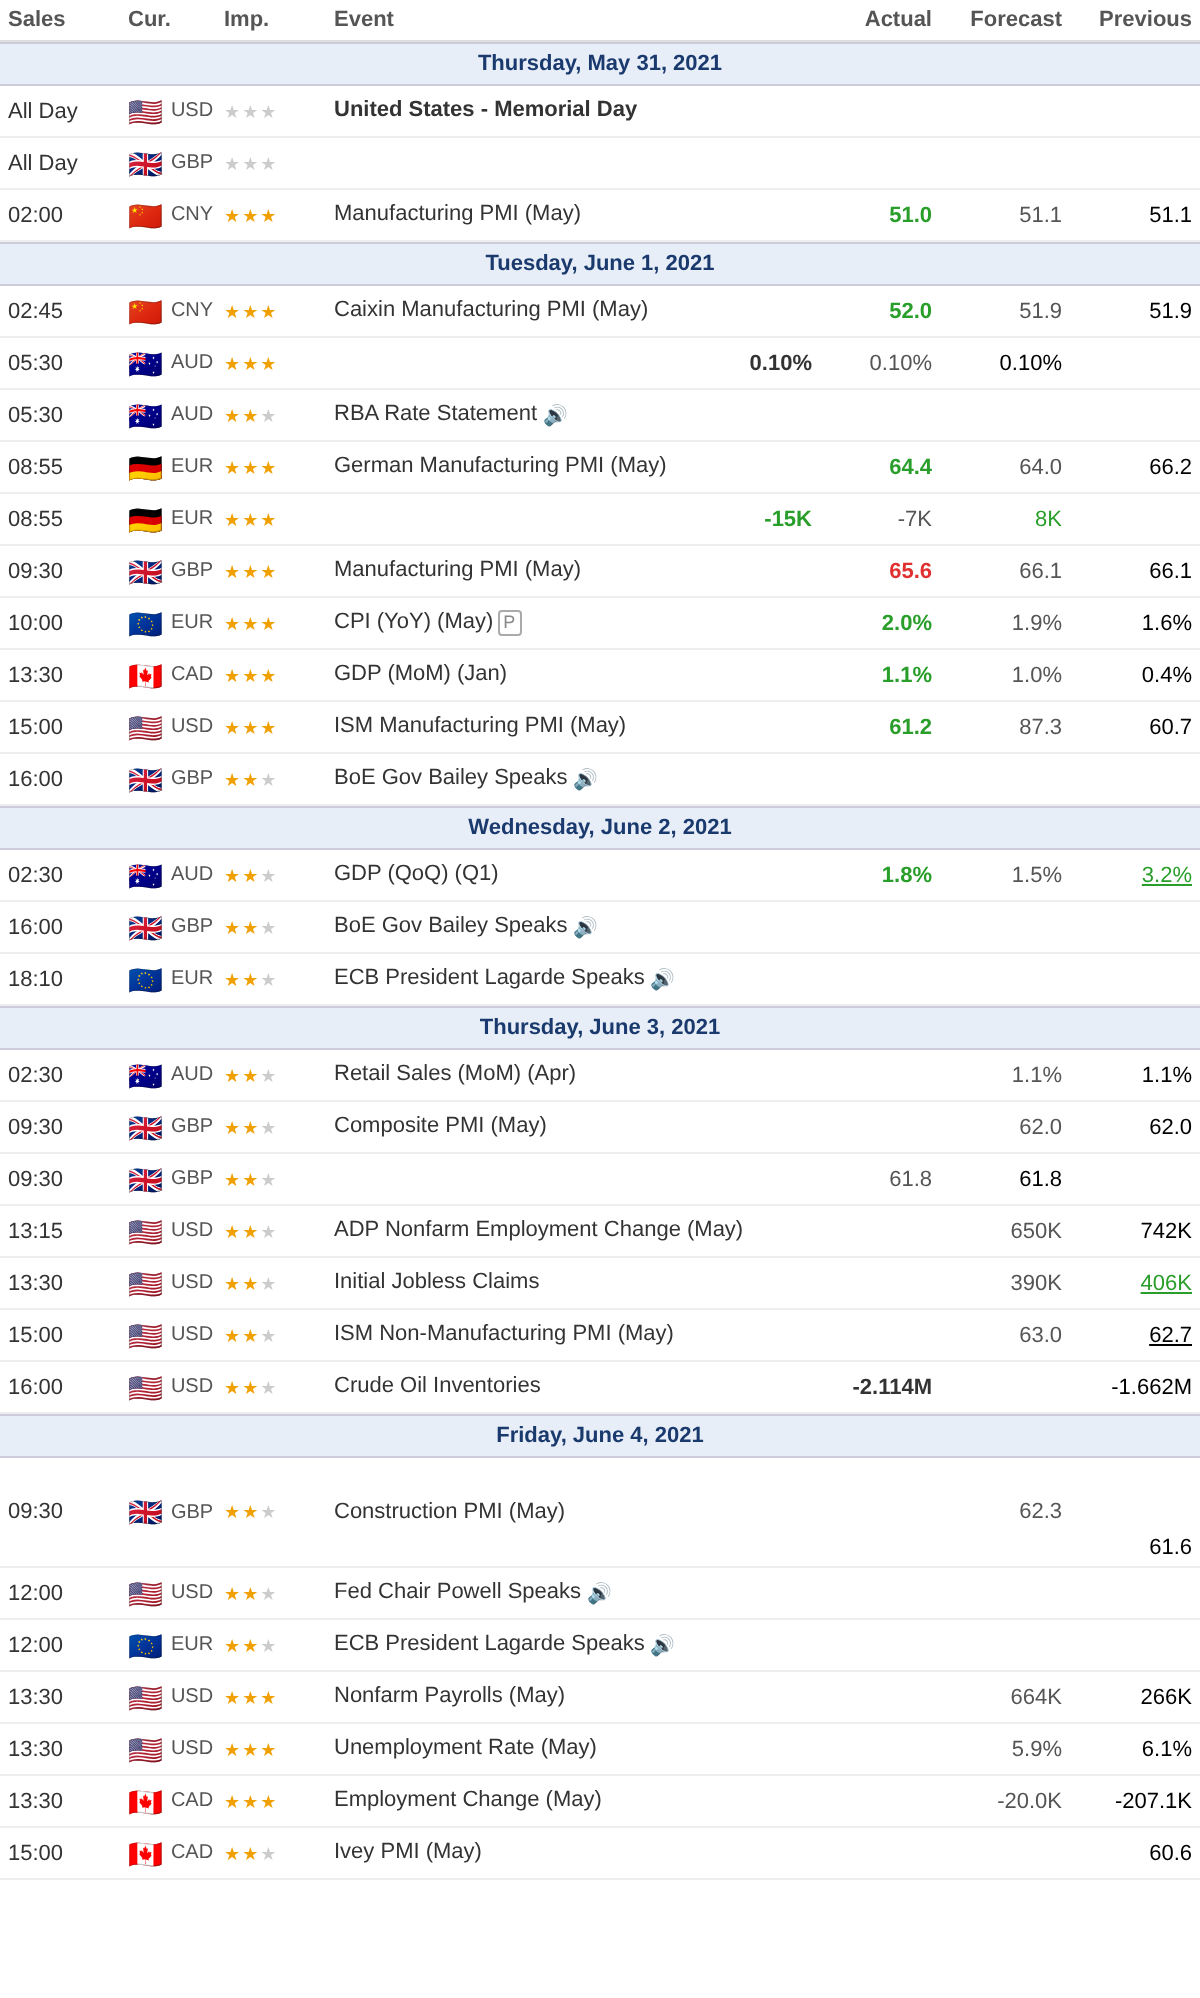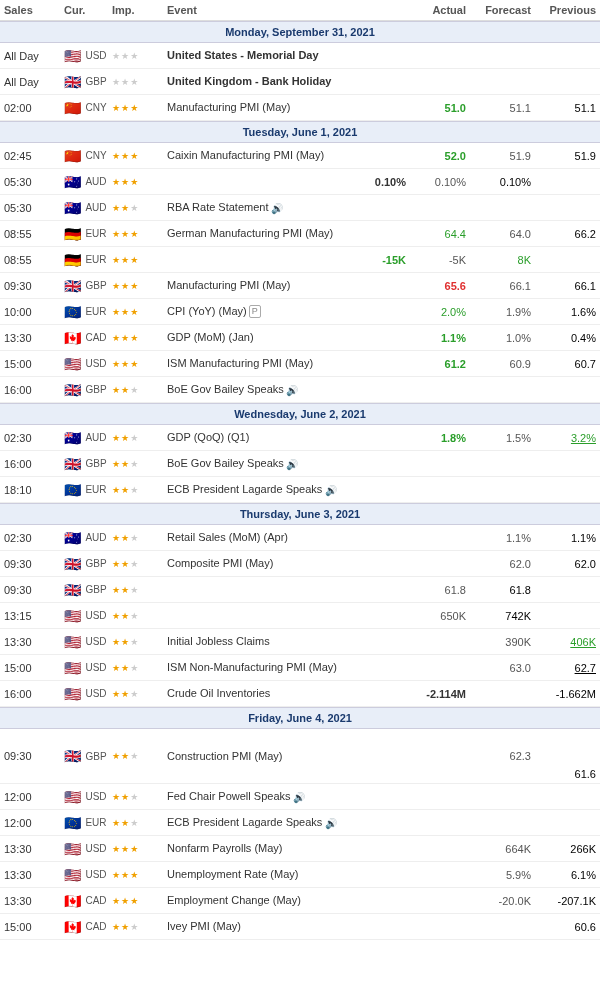--- a/index.html
+++ b/index.html
@@ -90,21 +90,21 @@
     <div class="cell col-header col-time">Sales</div>
     <div class="cell col-header col-cur">Cur.</div>
     <div class="cell col-header col-imp">Imp.</div>
     <div class="cell col-header col-event">Event</div>
     <div class="cell col-header col-actual" style="justify-content:flex-end">Actual</div>
     <div class="cell col-header col-forecast" style="justify-content:flex-end">Forecast</div>
     <div class="cell col-header col-previous" style="justify-content:flex-end">Previous</div>
   </div>
 
   <div id="calendar-body">
-      <div class="day-separator">Monday, September 31, 2021</div>
+      <div class="day-separator">Thursday, May 31, 2021</div>
       <div class="data-row">
         <div class="cell cell-time">All Day</div>
         <div class="cell cell-cur">
       <span class="flag">🇺🇸</span>
       <span style="margin-left:2px;font-size:10px;color:#555">USD</span>
     </div>
         <div class="cell cell-imp">
           <div class="imp-stars">
             <span class="star-empty">★</span>
             <span class="star-empty">★</span>
@@ -122,21 +122,20 @@
       <span class="flag">🇬🇧</span>
       <span style="margin-left:2px;font-size:10px;color:#555">GBP</span>
     </div>
         <div class="cell cell-imp">
           <div class="imp-stars">
             <span class="star-empty">★</span>
             <span class="star-empty">★</span>
             <span class="star-empty">★</span>
           </div>
         </div>
-        <div class="cell cell-event" style="font-weight:bold">United Kingdom - Bank Holiday</div>
         <div class="cell cell-actual" style="justify-content:flex-end;"></div>
         <div class="cell cell-forecast" style="justify-content:flex-end;color:#555"></div>
         <div class="cell cell-previous" style="justify-content:flex-end;"></div>
       </div>
       <div class="data-row">
         <div class="cell cell-time">02:00</div>
         <div class="cell cell-cur">
       <span class="flag">🇨🇳</span>
       <span style="margin-left:2px;font-size:10px;color:#555">CNY</span>
     </div>
@@ -213,39 +212,39 @@
       <span style="margin-left:2px;font-size:10px;color:#555">EUR</span>
     </div>
         <div class="cell cell-imp">
           <div class="imp-stars">
             <span class="star">★</span>
             <span class="star">★</span>
             <span class="star">★</span>
           </div>
         </div>
         <div class="cell cell-event" style="">German Manufacturing PMI (May)</div>
-        <div class="cell cell-actual" style="justify-content:flex-end;color:#2a9e2a;font-weight:normal">64.4</div>
+        <div class="cell cell-actual" style="justify-content:flex-end;color:#2a9e2a;font-weight:bold">64.4</div>
         <div class="cell cell-forecast" style="justify-content:flex-end;color:#555">64.0</div>
         <div class="cell cell-previous" style="justify-content:flex-end;">66.2</div>
       </div>
       <div class="data-row">
         <div class="cell cell-time">08:55</div>
         <div class="cell cell-cur">
       <span class="flag">🇩🇪</span>
       <span style="margin-left:2px;font-size:10px;color:#555">EUR</span>
     </div>
         <div class="cell cell-imp">
           <div class="imp-stars">
             <span class="star">★</span>
             <span class="star">★</span>
             <span class="star">★</span>
           </div>
         </div>
         <div class="cell cell-actual" style="justify-content:flex-end;color:#2a9e2a;font-weight:bold">-15K</div>
-        <div class="cell cell-forecast" style="justify-content:flex-end;color:#555">-5K</div>
+        <div class="cell cell-forecast" style="justify-content:flex-end;color:#555">-7K</div>
         <div class="cell cell-previous" style="justify-content:flex-end;color:#2a9e2a">8K</div>
       </div>
       <div class="data-row">
         <div class="cell cell-time">09:30</div>
         <div class="cell cell-cur">
       <span class="flag">🇬🇧</span>
       <span style="margin-left:2px;font-size:10px;color:#555">GBP</span>
     </div>
         <div class="cell cell-imp">
           <div class="imp-stars">
@@ -266,21 +265,21 @@
       <span style="margin-left:2px;font-size:10px;color:#555">EUR</span>
     </div>
         <div class="cell cell-imp">
           <div class="imp-stars">
             <span class="star">★</span>
             <span class="star">★</span>
             <span class="star">★</span>
           </div>
         </div>
         <div class="cell cell-event" style="">CPI (YoY) (May) <span class="prelim-icon">P</span></div>
-        <div class="cell cell-actual" style="justify-content:flex-end;color:#2a9e2a;font-weight:normal">2.0%</div>
+        <div class="cell cell-actual" style="justify-content:flex-end;color:#2a9e2a;font-weight:bold">2.0%</div>
         <div class="cell cell-forecast" style="justify-content:flex-end;color:#555">1.9%</div>
         <div class="cell cell-previous" style="justify-content:flex-end;">1.6%</div>
       </div>
       <div class="data-row">
         <div class="cell cell-time">13:30</div>
         <div class="cell cell-cur">
       <span class="flag">🇨🇦</span>
       <span style="margin-left:2px;font-size:10px;color:#555">CAD</span>
     </div>
         <div class="cell cell-imp">
@@ -303,21 +302,21 @@
     </div>
         <div class="cell cell-imp">
           <div class="imp-stars">
             <span class="star">★</span>
             <span class="star">★</span>
             <span class="star">★</span>
           </div>
         </div>
         <div class="cell cell-event" style="">ISM Manufacturing PMI (May)</div>
         <div class="cell cell-actual" style="justify-content:flex-end;color:#2a9e2a;font-weight:bold">61.2</div>
-        <div class="cell cell-forecast" style="justify-content:flex-end;color:#555">60.9</div>
+        <div class="cell cell-forecast" style="justify-content:flex-end;color:#555">87.3</div>
         <div class="cell cell-previous" style="justify-content:flex-end;">60.7</div>
       </div>
       <div class="data-row">
         <div class="cell cell-time">16:00</div>
         <div class="cell cell-cur">
       <span class="flag">🇬🇧</span>
       <span style="margin-left:2px;font-size:10px;color:#555">GBP</span>
     </div>
         <div class="cell cell-imp">
           <div class="imp-stars">
@@ -446,20 +445,21 @@
       <span class="flag">🇺🇸</span>
       <span style="margin-left:2px;font-size:10px;color:#555">USD</span>
     </div>
         <div class="cell cell-imp">
           <div class="imp-stars">
             <span class="star">★</span>
             <span class="star">★</span>
             <span class="star-empty">★</span>
           </div>
         </div>
+        <div class="cell cell-event" style="">ADP Nonfarm Employment Change (May)</div>
         <div class="cell cell-actual" style="justify-content:flex-end;"></div>
         <div class="cell cell-forecast" style="justify-content:flex-end;color:#555">650K</div>
         <div class="cell cell-previous" style="justify-content:flex-end;">742K</div>
       </div>
       <div class="data-row">
         <div class="cell cell-time">13:30</div>
         <div class="cell cell-cur">
       <span class="flag">🇺🇸</span>
       <span style="margin-left:2px;font-size:10px;color:#555">USD</span>
     </div>

